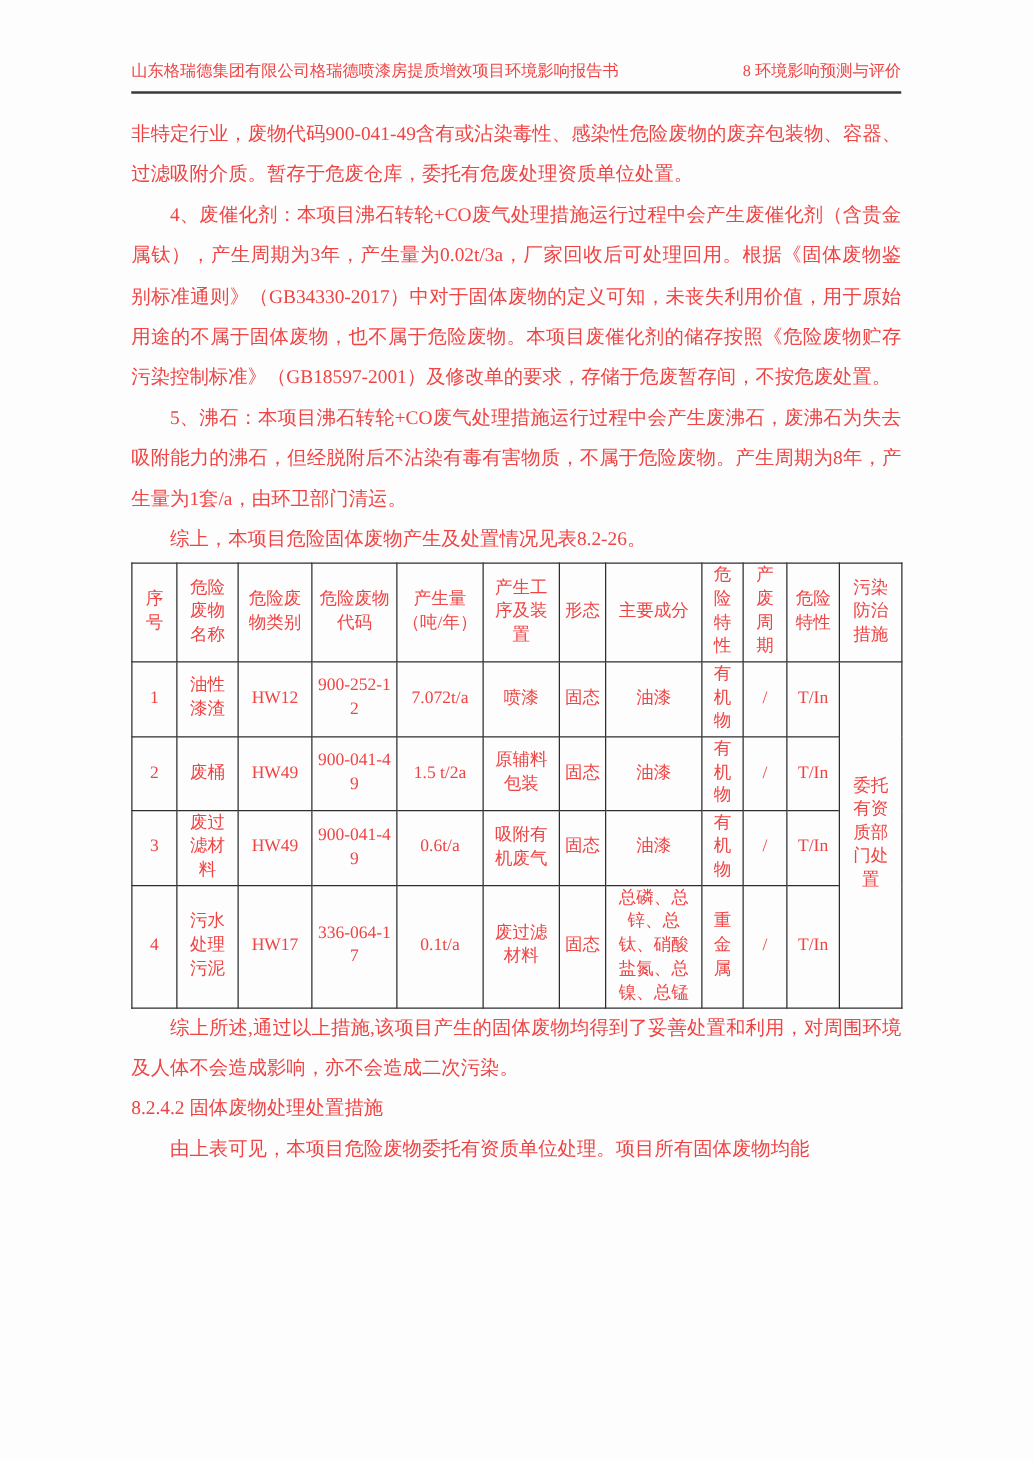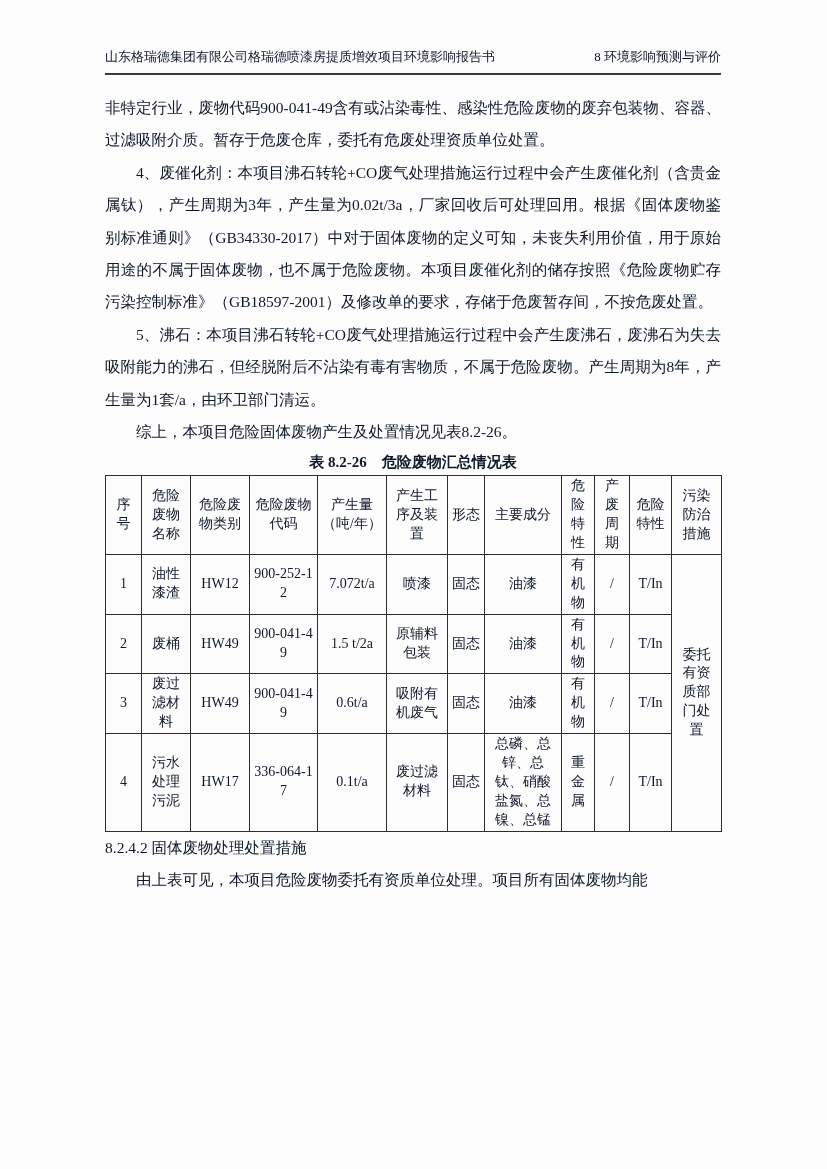--- a/index.html
+++ b/index.html
@@ -2,21 +2,21 @@
 <html lang="zh"><head>
 <meta charset="utf-8">
 <style>
   html,body{margin:0;padding:0;background:#e8e8e8;}
   .page{
     position:relative;
     width:827px;height:1169px;
     margin:0 auto;
     background:#fdfdfd;
     font-family:"Liberation Serif","DejaVu Serif",serif;
-    color:#0f172a;
+    color:#ef4444;
     overflow:hidden;
   }
   .hdr{
     position:absolute;top:48px;left:105px;width:616px;
     display:flex;justify-content:space-between;align-items:flex-end;
     font-size:13px;
     padding-bottom:7px;
     border-bottom:2px solid #3a3a3a;
     white-space:nowrap;
   }
@@ -85,21 +85,20 @@
     <span>山东格瑞德集团有限公司格瑞德喷漆房提质增效项目环境影响报告书</span>
     <span>8 环境影响预测与评价</span>
   </div>
 
   <div class="content">
     <p>非特定行业，废物代码900-041-49含有或沾染毒性、感染性危险废物的废弃包装物、容器、过滤吸附介质。暂存于危废仓库，委托有危废处理资质单位处置。</p>
     <p class="ind">4、废催化剂：本项目沸石转轮+CO废气处理措施运行过程中会产生废催化剂（含贵金属钛），产生周期为3年，产生量为0.02t/3a，厂家回收后可处理回用。根据《固体废物鉴别标准通则》（GB34330-2017）中对于固体废物的定义可知，未丧失利用价值，用于原始用途的不属于固体废物，也不属于危险废物。本项目废催化剂的储存按照《危险废物贮存污染控制标准》（GB18597-2001）及修改单的要求，存储于危废暂存间，不按危废处置。</p>
     <p class="ind">5、沸石：本项目沸石转轮+CO废气处理措施运行过程中会产生废沸石，废沸石为失去吸附能力的沸石，但经脱附后不沾染有毒有害物质，不属于危险废物。产生周期为8年，产生量为1套/a，由环卫部门清运。</p>
     <p class="ind">综上，本项目危险固体废物产生及处置情况见表8.2-26。</p>
 
-    <div class="tbl-caption">表 8.2-26　危险废物汇总情况表</div>
 
     <table class="waste">
       <colgroup>
         <col style="width:36px">
           <col style="width:49px">
           <col style="width:59px">
         <col style="width:68px">
           <col style="width:69px">
           <col style="width:61px">
         <col style="width:37px">
@@ -175,18 +174,19 @@
           <td>废过滤材料</td>
           <td>固态</td>
           <td>总磷、总锌、总钛、硝酸盐氮、总镍、总锰</td>
           <td>重金属</td>
           <td>/</td>
           <td>T/In</td>
         </tr>
       </tbody>
     </table>
 
+    <p class="ind after-table">综上所述,通过以上措施,该项目产生的固体废物均得到了妥善处置和利用，对周围环境及人体不会造成影响，亦不会造成二次污染。</p>
     <p class="sec-head">8.2.4.2 固体废物处理处置措施</p>
     <p class="ind">由上表可见，本项目危险废物委托有资质单位处理。项目所有固体废物均能</p>
   </div>
 
 
 </div>
 
 </body></html>

